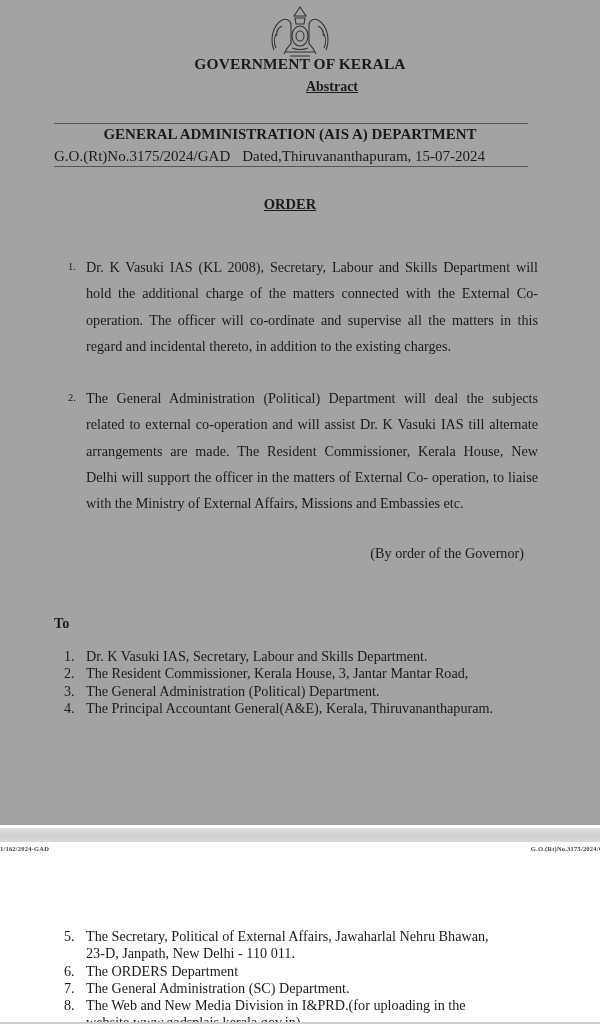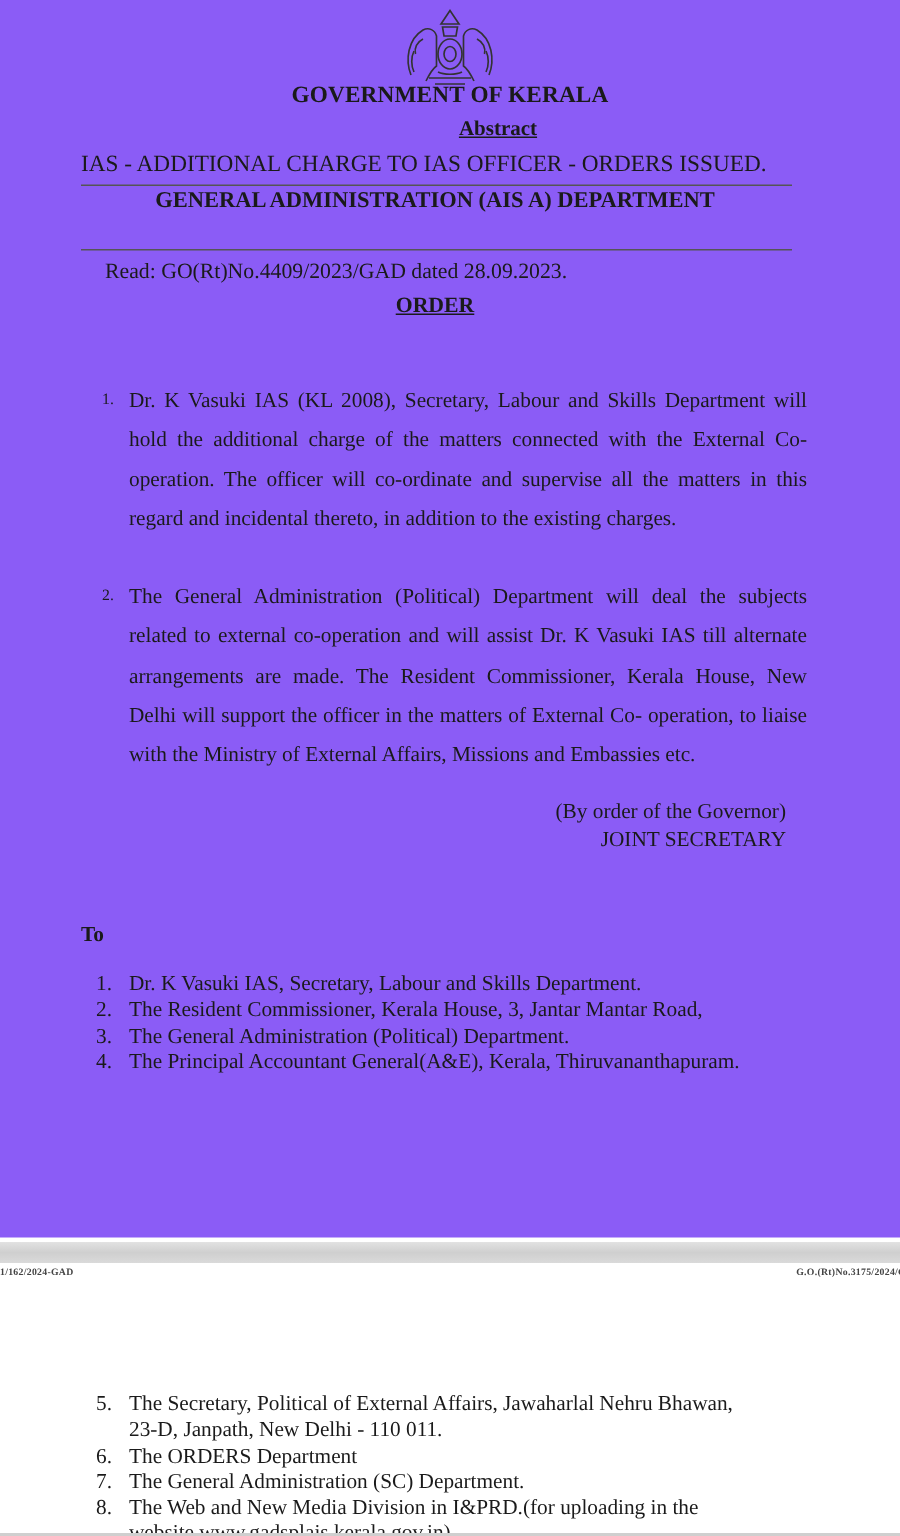--- a/index.html
+++ b/index.html
@@ -1,39 +1,39 @@
 <!DOCTYPE html>
 <html><head>
   <meta charset="utf-8">
   <style>
     html, body { margin: 0; padding: 0; background: #ffffff; }
     body { width: 600px; height: 1024px; overflow: hidden; position: relative;
            font-family: "Liberation Serif", "DejaVu Serif", serif; color: #1a1a1a; }
-    .page1 { position: absolute; left: 0; top: 0; width: 600px; height: 825px; background: #8b5cf6; }
+    .page1 { position: absolute; left: 0; top: 0; width: 600px; height: 825px; background: #a3a3a3; }
     .emblem { position: absolute; left: 264px; top: 4px; width: 72px; height: 56px; }
     .c { position: absolute; left: 0; width: 600px; text-align: center; }
     .govt { top: 55px; font-size: 15.5px; font-weight: bold; letter-spacing: 0.1px; }
     .abstract { top: 79px; font-size: 14px; font-weight: bold; text-decoration: underline; padding-left: 32px; }
     .subject { position: absolute; left: 54px; top: 101px; font-size: 15.5px; white-space: nowrap; }
     .rule { position: absolute; left: 54px; width: 474px; height: 1px; background: #555; }
     .r1 { top: 123px; }
     .r2 { top: 166px; }
     .dept { top: 126px; font-size: 15px; font-weight: bold; left: -10px; }
     .gono { position: absolute; left: 54px; top: 148px; font-size: 15px; white-space: nowrap; }
     .gono .gap { display: inline-block; width: 12px; }
     .read { position: absolute; left: 70px; top: 173px; font-size: 14.5px; white-space: nowrap; }
     .order { top: 196px; font-size: 14.5px; font-weight: bold; text-decoration: underline; left: -10px; }
 
     .para { position: absolute; left: 86px; width: 452px; font-size: 14.2px; line-height: 26.3px; text-align: justify; }
     .para .num { position: absolute; left: -18px; top: 0; font-size: 10.5px; }
     .p1 { top: 254px; }
     .p2 { top: 385px; }
 
     .sign { position: absolute; right: 76px; text-align: right; font-size: 14.2px; line-height: 19px; }
-    .sign1 { top: 532px; margin-left: 35px; }
+    .sign1 { top: 544px; margin-left: 35px; }
     .to { position: absolute; left: 54px; top: 615px; font-size: 14.2px; font-weight: bold; }
 
     .dist { position: absolute; left: 64px; width: 500px; font-size: 14.2px; line-height: 17.3px; margin: 0; padding: 0; list-style: none; }
     .dist li { position: relative; padding-left: 22px; }
     .dist li .n { position: absolute; left: 0; top: 0; }
     .dist1 { top: 648px; }
     .dist2 { top: 928px; }
 
     .pagebreak { position: absolute; left: 0; top: 828px; width: 600px; height: 14px;
                  background: linear-gradient(#e2e2e2, #cfcfcf 50%, #dadada); }
@@ -61,39 +61,39 @@
       <path d="M30 12 L36 3 L42 12 Z"></path>
       <path d="M31 14 L41 14 L40 20 L32 20 Z"></path>
 
       <path d="M22 48 L50 48 M26 52 L46 52"></path>
       <path d="M28 44 C32 46 40 46 44 44"></path>
     </g>
   </svg>
 
   <div class="c govt">GOVERNMENT OF KERALA</div>
   <div class="c abstract">Abstract</div>
-  <div class="subject">IAS - ADDITIONAL CHARGE TO IAS OFFICER - ORDERS ISSUED.</div>
   <div class="rule r1"></div>
   <div class="c dept">GENERAL ADMINISTRATION (AIS A) DEPARTMENT</div>
+  <div class="gono">
+    <span>G.O.(Rt)No.3175/2024/GAD</span><span class="gap"></span><span>Dated,Thiruvananthapuram, 15-07-2024</span>
+  </div>
   <div class="rule r2"></div>
-  <div class="read">Read: GO(Rt)No.4409/2023/GAD dated 28.09.2023.</div>
   <div class="c order">ORDER</div>
 
   <div class="para p1">
     <span class="num">1.</span>
     <span>Dr. K Vasuki IAS (KL 2008), Secretary, Labour and Skills Department will hold the additional charge of the matters connected with the External Co-operation. The officer will co-ordinate and supervise all the matters in this regard and incidental thereto, in addition to the existing charges.</span>
   </div>
   <div class="para p2">
     <span class="num">2.</span>
     <span>The General Administration (Political) Department will deal the subjects related to external co-operation and will assist Dr. K Vasuki IAS till alternate arrangements are made. The Resident Commissioner, Kerala House, New Delhi will support the officer in the matters of External Co- operation, to liaise with the Ministry of External Affairs, Missions and Embassies etc.</span>
   </div>
 
   <div class="sign sign1">
     <div>(By order of the Governor)</div>
-    <div>JOINT SECRETARY</div>
   </div>
 
   <div class="to">To</div>
 
   <ul class="dist dist1">
     <li>
       <span class="n">1.</span>
       <div>Dr. K Vasuki IAS, Secretary, Labour and Skills Department.</div>
     </li>
     <li>

